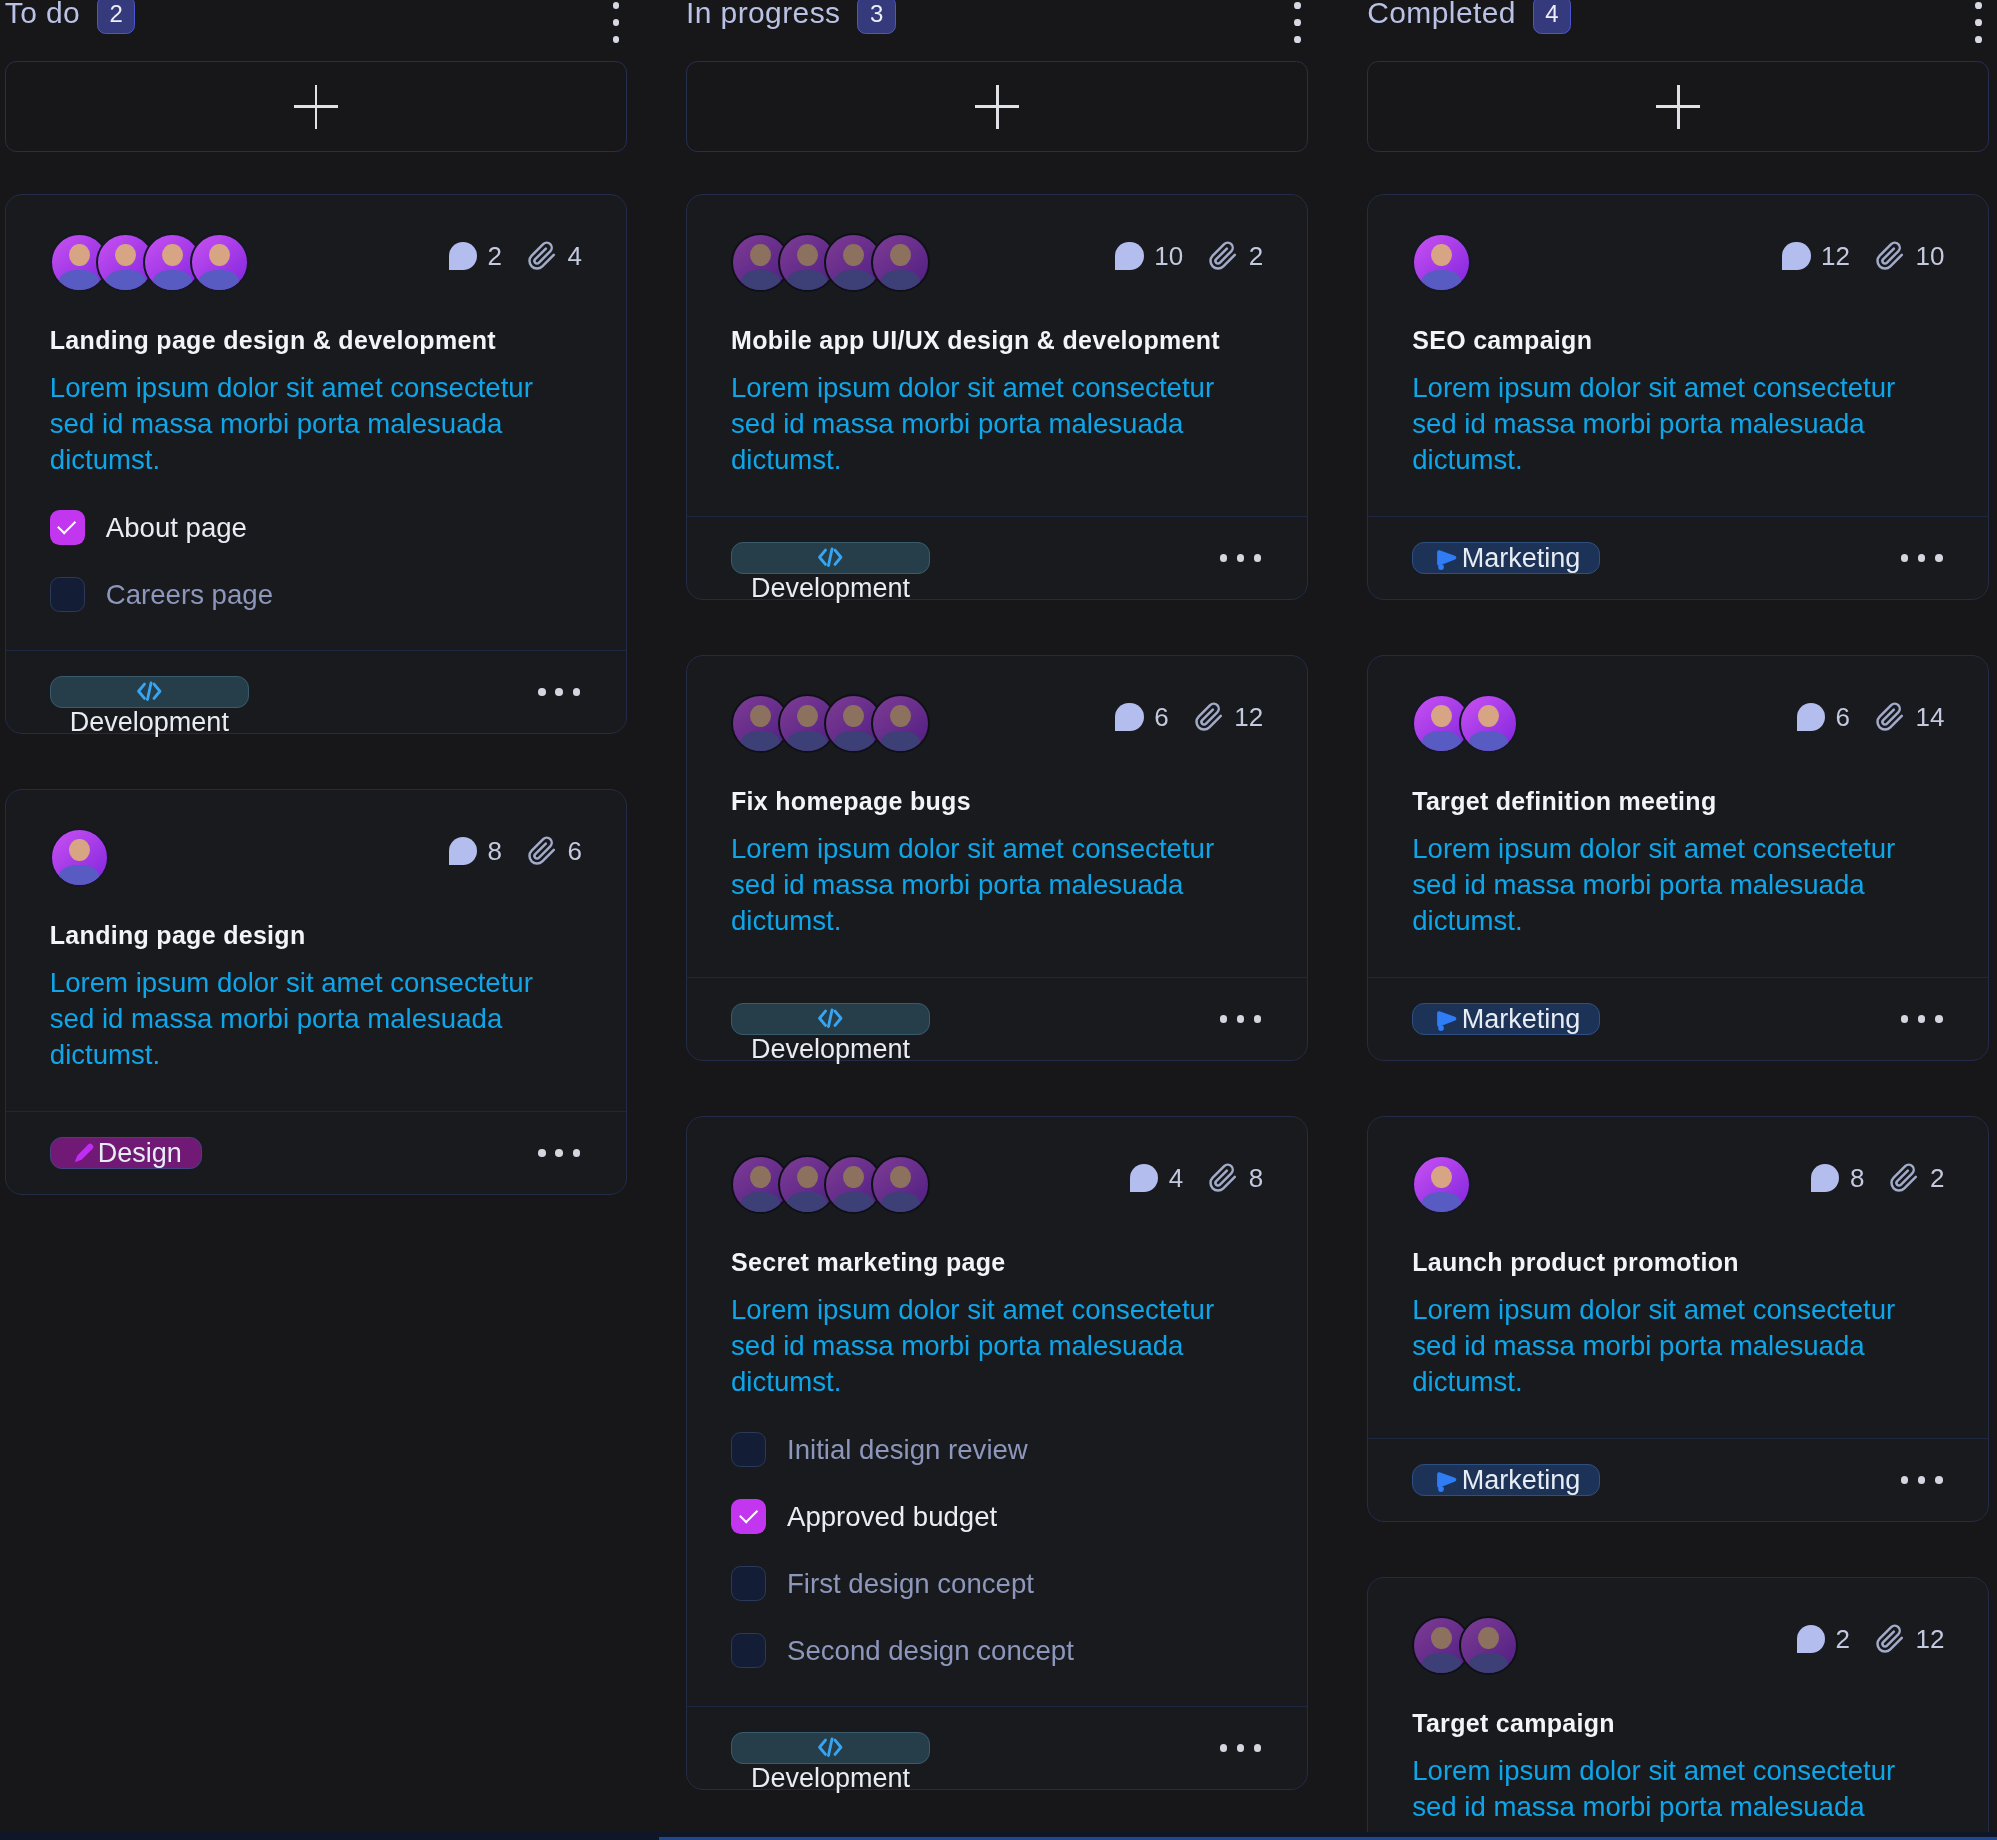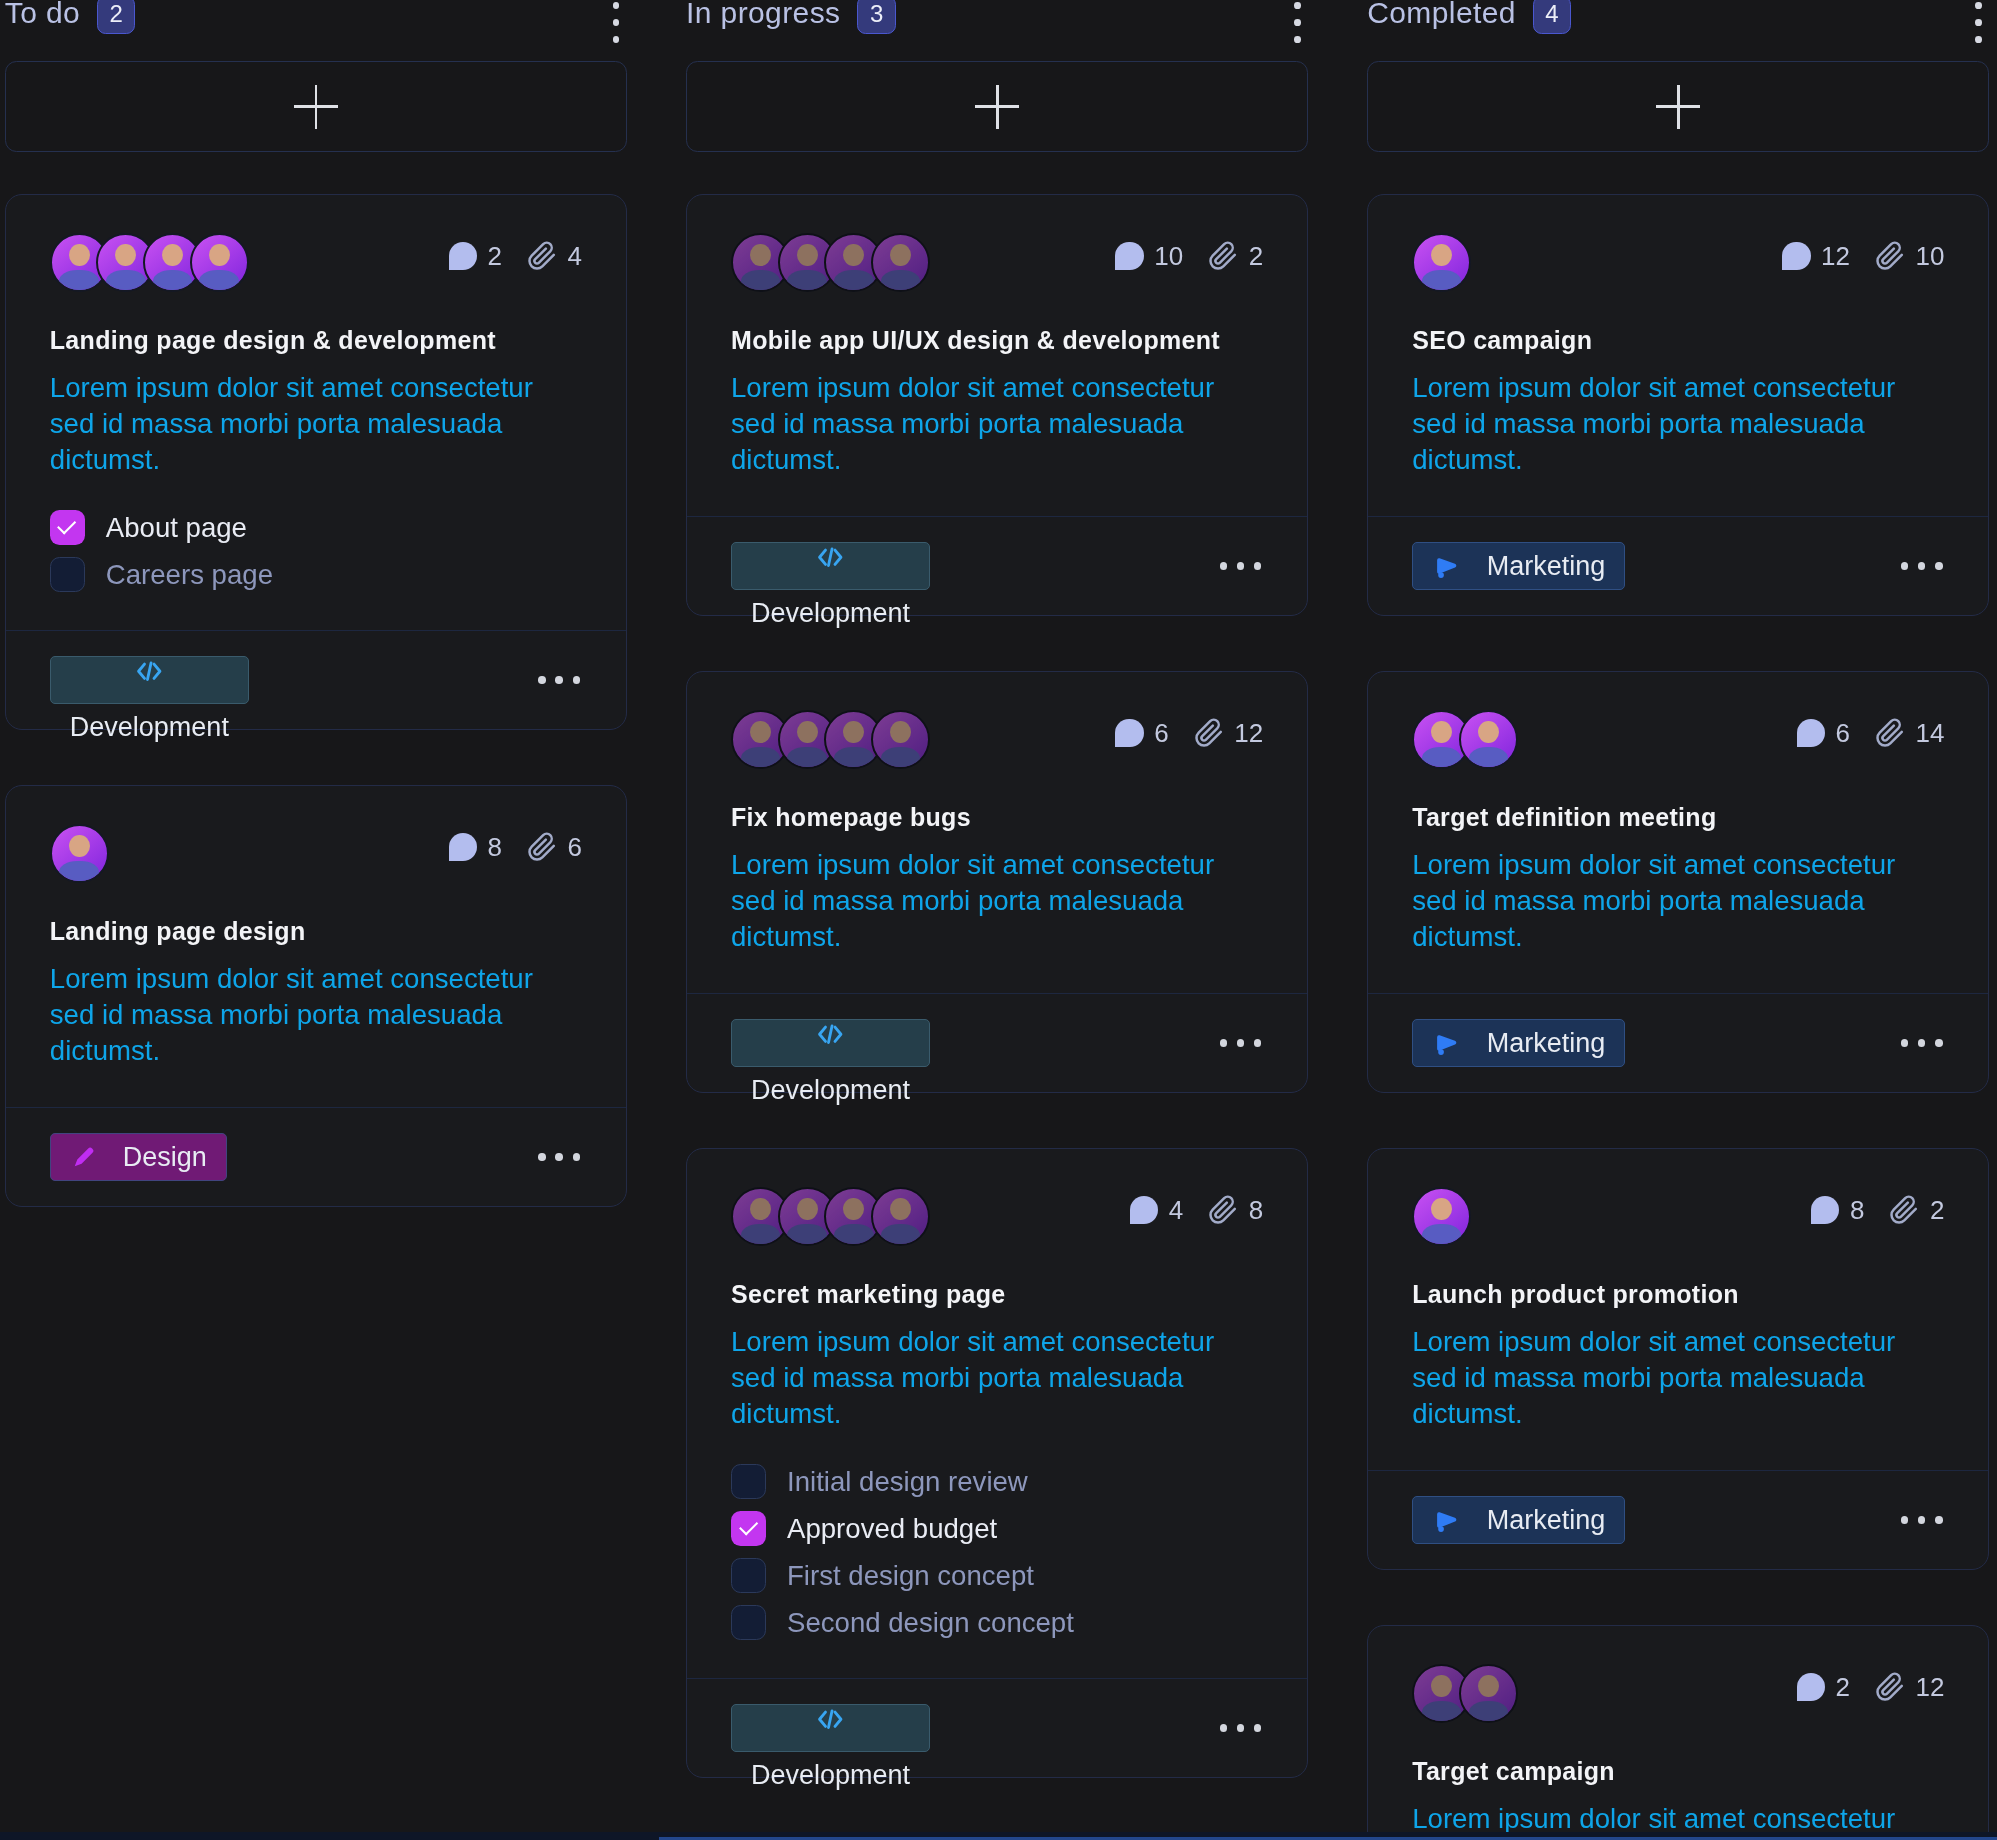--- a/index.html
+++ b/index.html
@@ -48,36 +48,36 @@
   .avatar::before{content:"";position:absolute;top:16%;left:31%;width:38%;height:40%;border-radius:50%;background:#d8a584;}
   .avatar::after{content:"";position:absolute;bottom:-7%;left:14%;width:72%;height:44%;border-radius:46% 46% 0 0;background:#585cc2;}
   .avatar.dim{filter:brightness(.68) saturate(.8);}
   .meta{display:flex;align-items:center;margin-top:7.6px;}
   .meta .num{color:#c3c9df;font-size:26px;margin-left:10.5px;}
   .bubble-icon{width:28.5px;height:28.5px;background:#b3bdee;border-radius:50% 50% 50% 0;}
   .clip-icon{margin-left:25px;display:flex;}
   .card-title{margin:34px 0 0;font-size:25px;font-weight:700;color:#f3f4f7;letter-spacing:0.3px;}
   .card-desc{margin:15px 0 0;font-size:27.6px;color:#0ea5e9;line-height:36px;}
   
-  .checklist{margin-top:32px;display:flex;flex-direction:column;gap:12px;}
+  .checklist{margin-top:32px;display:flex;flex-direction:column;gap:32px;}
   .checklist:empty{display:none;}
   .check-row{display:flex;align-items:center;gap:21px;cursor:default;}
   .checkbox{width:35px;height:35px;border-radius:9.5px;box-sizing:border-box;position:relative;cursor:pointer;flex:0 0 auto;}
   .checkbox.checked{background:#c336f0;}
   .checkbox.checked::after{
     content:"";position:absolute;left:8.6px;top:9.5px;width:15px;height:7.6px;
     border-left:2.9px solid #fff;border-bottom:2.9px solid #fff;transform:rotate(-45deg);
   }
   .checkbox.unchecked{background:#131d35;border:1.9px solid #2b395a;}
   .check-label{font-size:27.6px;color:#e9ecf4;}
   .check-row.unchecked .check-label{color:#8d97bc;}
   
   .card-footer{border-top:1.9px solid #1d2740;padding:25px 44px;display:flex;align-items:center;justify-content:space-between;}
   .tag{
-    display:inline-flex;align-items:center;gap:26px;height:48px;padding:0 19px;border-radius:5px;
+    display:inline-flex;align-items:center;gap:1px;height:32px;padding:0 19px;border-radius:12px;
     font-size:27px;color:#e8ecf3;box-sizing:border-box;
   }
   .tag .icon{display:flex;}
   .tag.development{background:#253e4a;border:1.9px solid #3a5b6c;flex-direction:column;}
   .tag.design{background:#701a75;border:1.9px solid #41447f;}
   .tag.marketing{background:#1c3357;border:1.9px solid #2f4f83;}
   .dots{display:flex;gap:9.5px;cursor:pointer;padding:5.7px 1.9px;}
   .dots i{width:7.6px;height:7.6px;border-radius:50%;background:#d3d6de;}
   
   .bottom-strip{position:absolute;left:0;bottom:0;width:100%;height:7.6px;background:#0e1627;}

